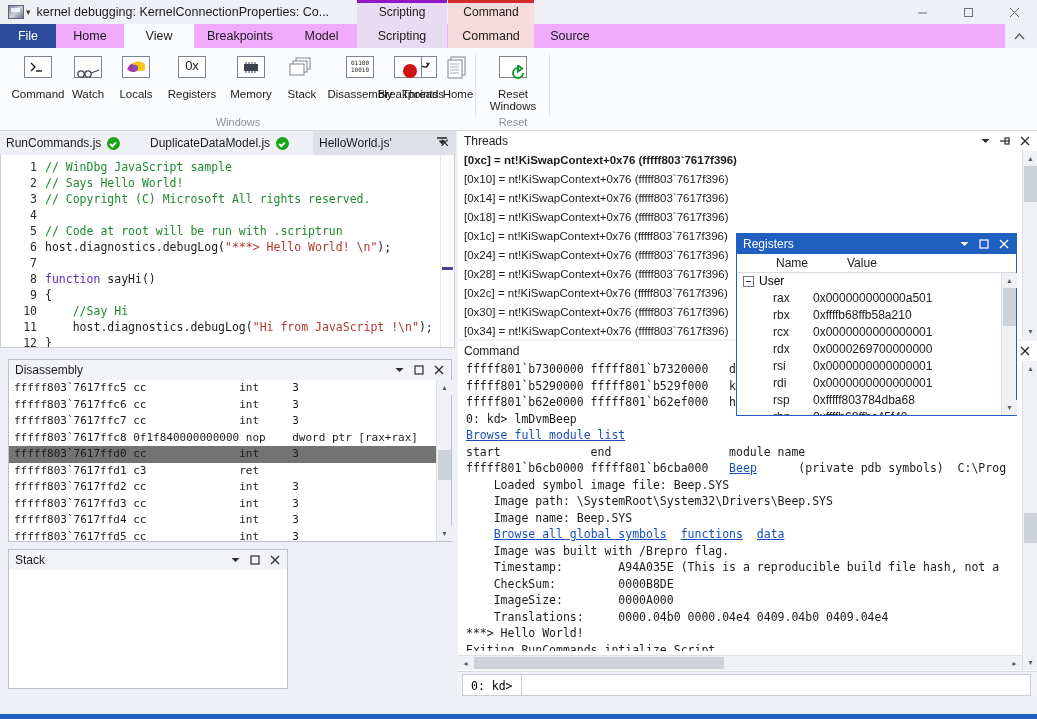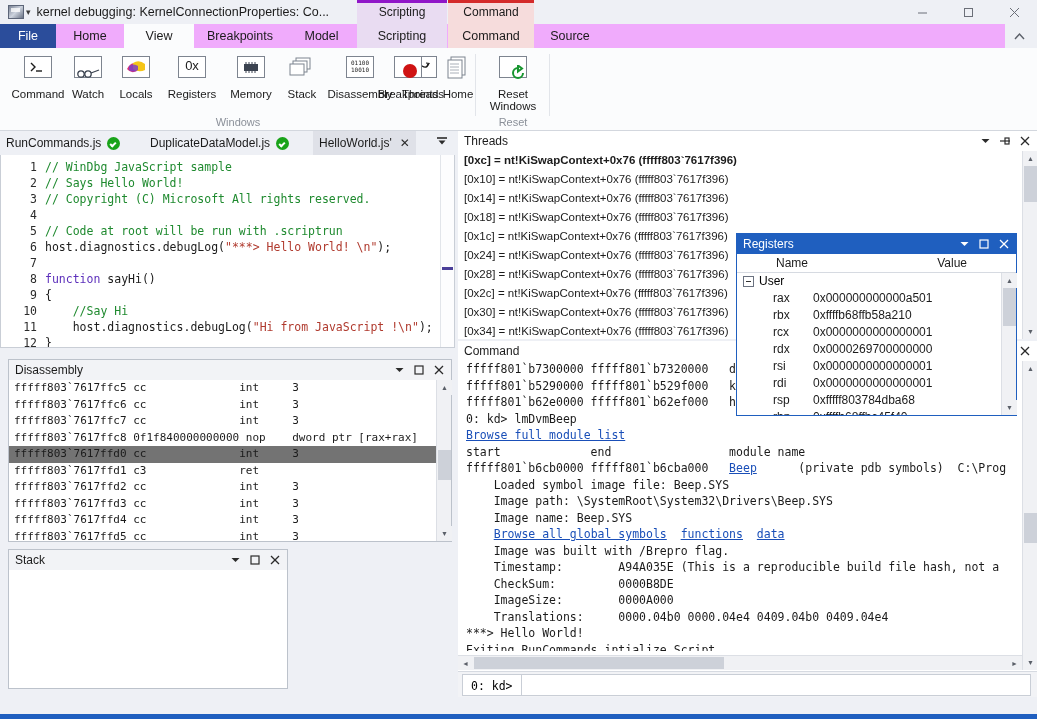--- a/index.html
+++ b/index.html
@@ -190,21 +190,21 @@
   .thr-row.cur { font-weight: bold; }
 
   
   #registers { left: 736px; top: 233px; width: 281px; height: 183px; border: 1px solid #1f5fbf; }
   .reg-cols {
     position: absolute; left: 0; top: 20px; right: 0; height: 19px;
     background: #ffffff; border-bottom: 1px solid #d6dae1; display: flex;
     font-size: 12px; color: #1b1b1b;
   }
   .reg-cols .c1 { width: 110px; text-align: center; line-height: 19px; }
-  .reg-cols .c2 { width: 120px; text-align: right; line-height: 19px; }
+  .reg-cols .c2 { width: 120px; text-align: left; line-height: 19px; }
   .reg-body { position: absolute; left: 0; top: 39px; right: 15px; bottom: 0; overflow: hidden; }
   .reg-grp { height: 17px; line-height: 17px; font-size: 12px; padding-left: 6px; display: flex; align-items: center; }
   .reg-exp {
     width: 11px; height: 11px; border: 1px solid #6b7280; margin-right: 5px;
     position: relative; flex: none; background:#fff;
   }
   .reg-exp::after { content:""; position:absolute; left:2px; top:4px; width:5px; height:1px; background:#333; }
   .reg-row { height: 17px; line-height: 17px; font-size: 12px; display: flex; }
   .reg-row .n { width: 76px; padding-left: 36px; color:#1b1b1b; }
   .reg-row .v { color:#1b1b1b; white-space: nowrap; }
@@ -452,21 +452,21 @@
 
   <div class="doctabs">
     <div class="dtab" style="left:144px;">
       <span>DuplicateDataModel.js</span>
       <span class="check"></span>
     </div>
     <div class="dtab" style="left:0px;">
       <span>RunCommands.js</span>
       <span class="check"></span>
     </div>
-    <div class="dtab sel" style="left:313px;">
+    <div class="dtab sel" style="left:313px;gap:40px;">
       <span>HelloWorld.js'</span>
       <span class="xclose">✕</span>
     </div>
     <span class="tablist-caret">
       <svg width="14" height="12" viewBox="0 0 14 12">
         <line x1="2" y1="3" x2="12" y2="3" stroke="#2b2b2b" stroke-width="1.6"></line>
         <path d="M3.5 5.5 L7 9.5 L10.5 5.5" fill="#2b2b2b"></path>
       </svg>
     </span>
   </div>

